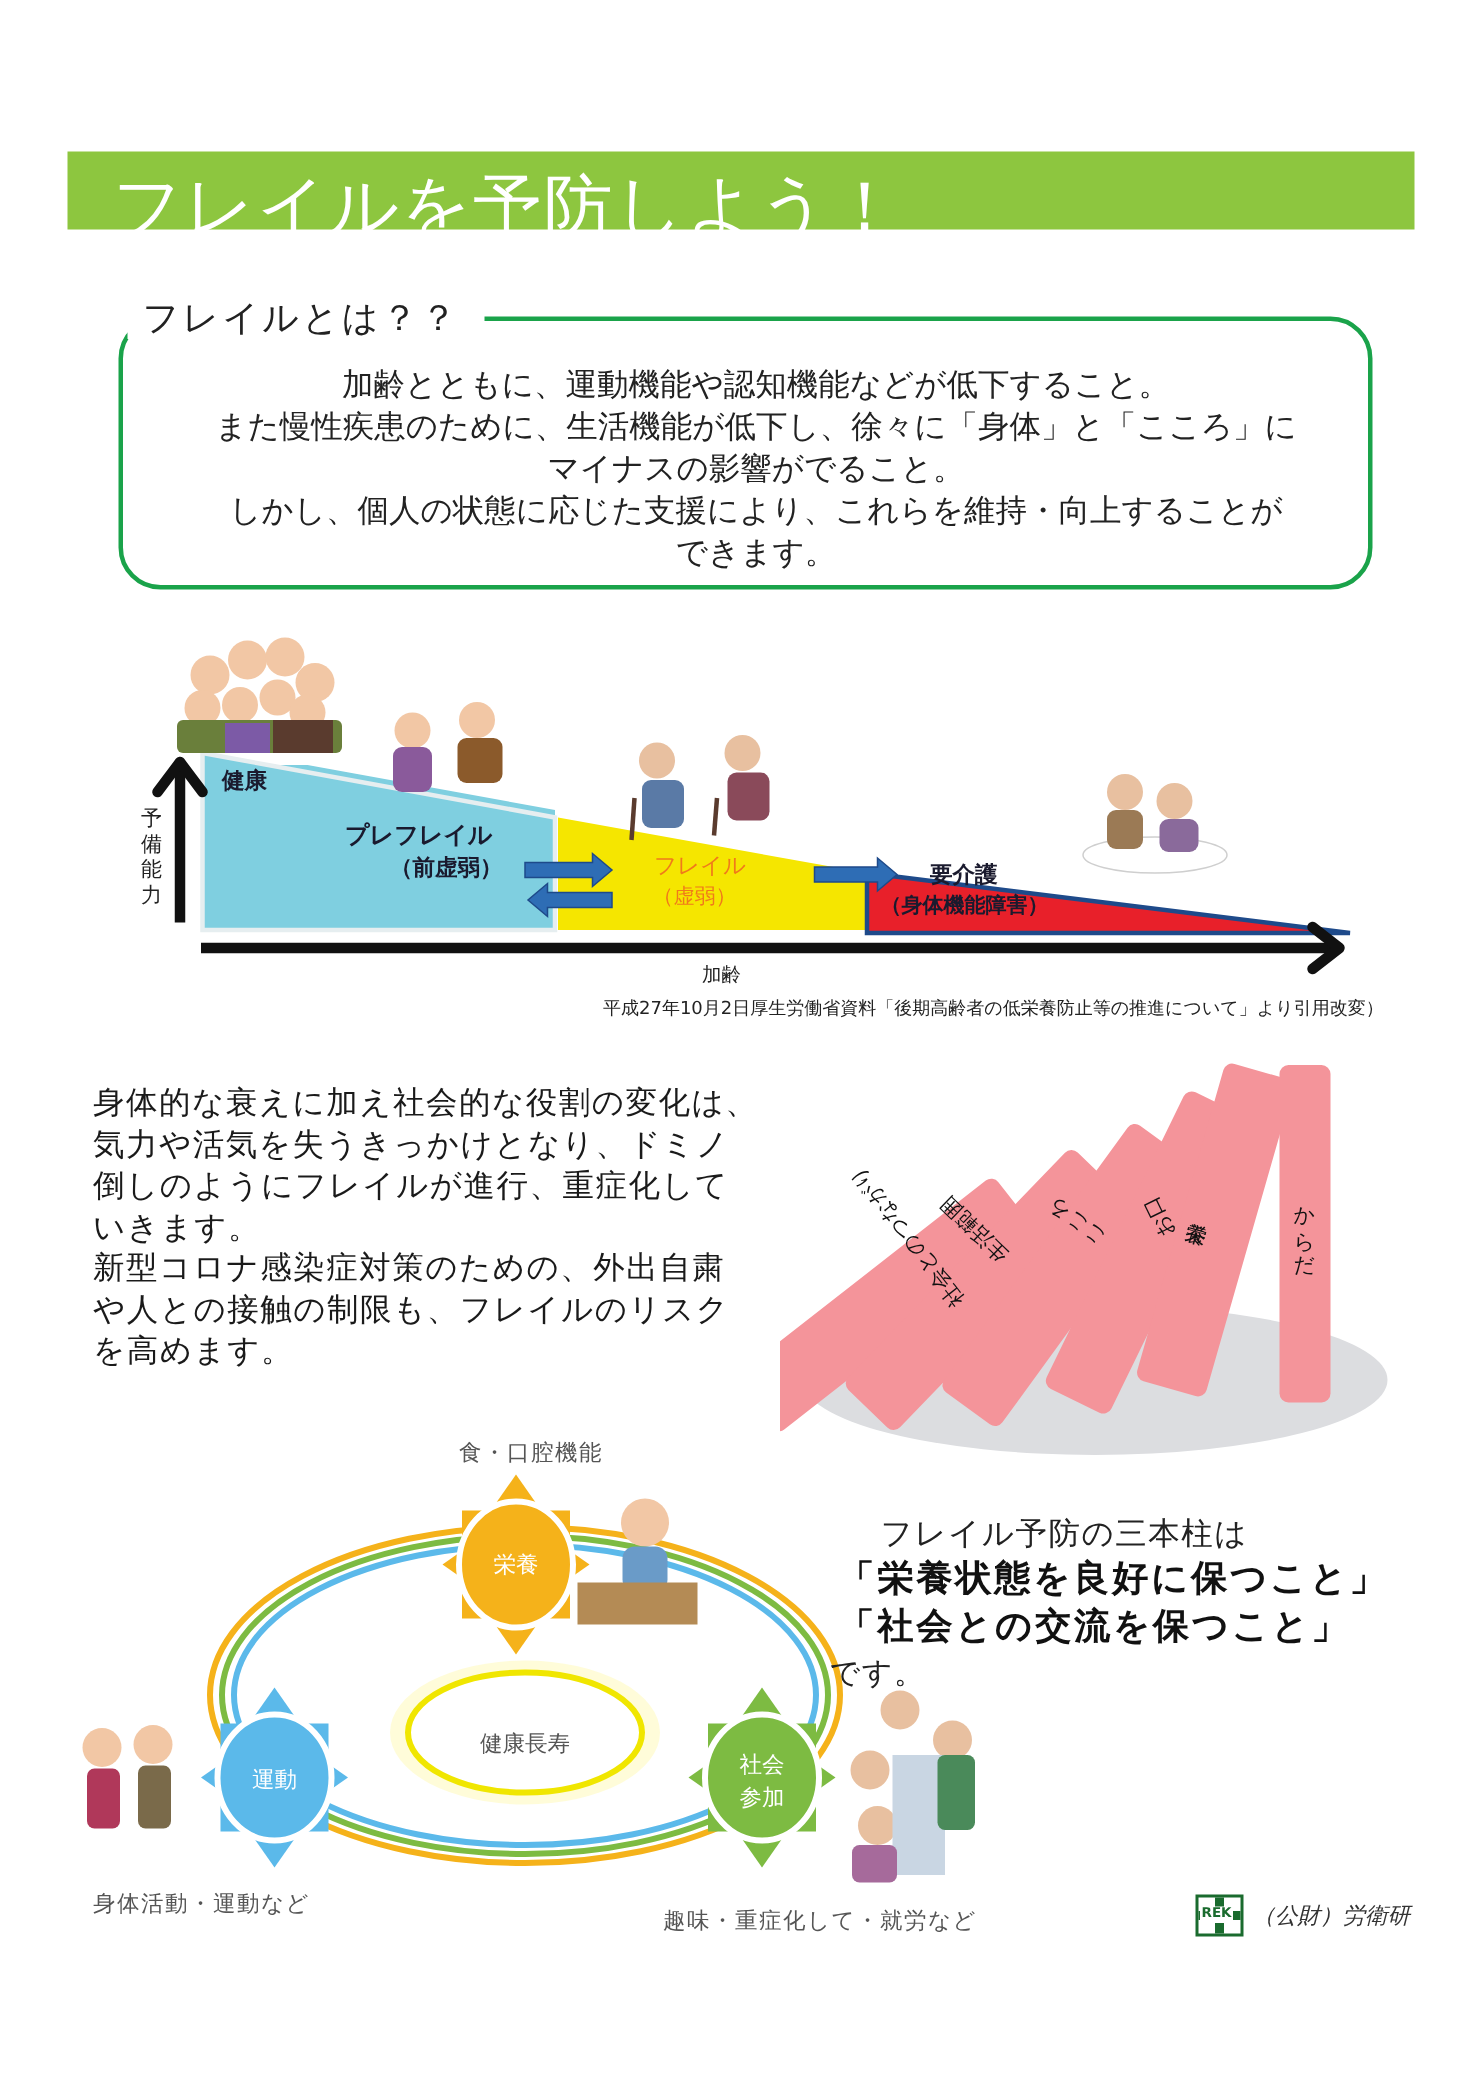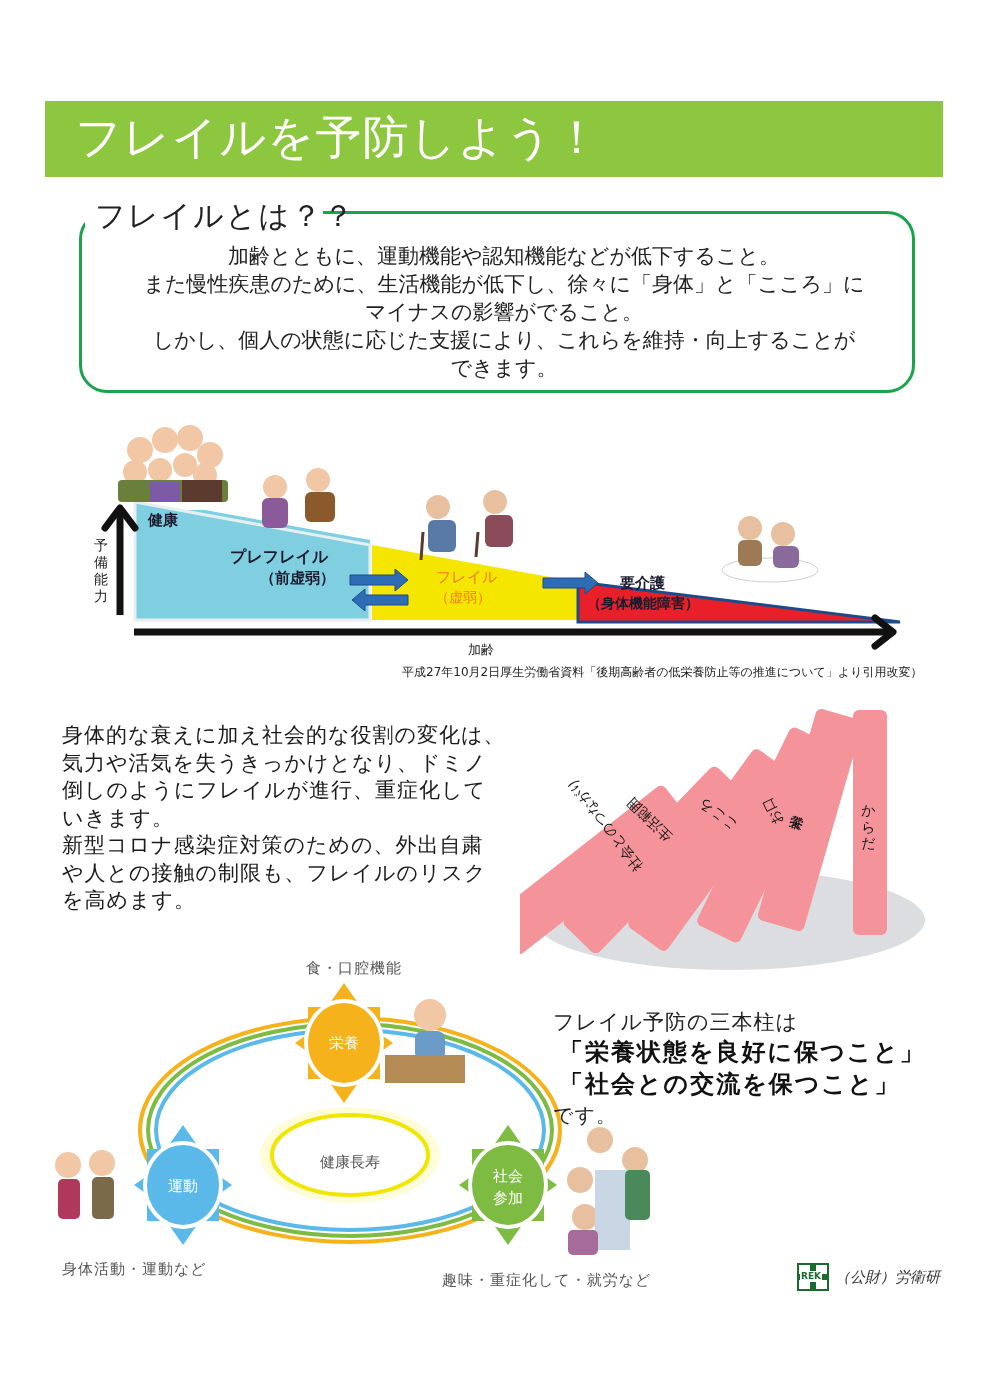--- a/index.html
+++ b/index.html
@@ -1,43 +1,43 @@
 <!DOCTYPE html>
 <html><head>
 <meta charset="utf-8">
 <style>
   html, body { margin: 0; padding: 0; background: #ffffff; }
   body { width: 989px; height: 1400px; position: relative; overflow: hidden;
          font-family: "DejaVu Sans", "Liberation Sans", sans-serif; color: #111; }
   .abs { position: absolute; }
 
   
-  .title-bar { left: 45px; top: 101px; width: 898px; height: 76px; background: #8dc63f; }
+  .title-bar { left: 45px; top: 101px; width: 898px; height: 52px; background: #8dc63f; }
   .title-text { left: 30px; top: 6px; font-size: 46px; color: #ffffff; letter-spacing: 1px;
                 font-weight: 300; white-space: nowrap; }
 
   
   .def-box { left: 79px; top: 211px; width: 836px; height: 182px; border: 3px solid #1aa34a;
              border-radius: 28px; border-top-color: #1aa34a; box-sizing: border-box; }
   .def-gap { left: 85px; top: 196px; width: 238px; height: 30px; background: #fff; }
-  .def-heading { left: 95px; top: 196px; font-size: 30px; color: #222; letter-spacing: 2px; white-space: nowrap; }
+  .def-heading { left: 95px; top: 196px; font-size: 24px; color: #222; letter-spacing: 2px; white-space: nowrap; }
   .def-body { left: 104px; top: 242px; width: 800px; font-size: 21px; line-height: 28px; color: #222; }
   .def-body p { margin: 0; text-align: center; }
 
   
   .chart { left: 90px; top: 410px; width: 850px; height: 270px; }
   .caption-src { left: 402px; top: 664px; font-size: 12px; color: #222; white-space: nowrap; }
 
   
   .domino-text { left: 62px; top: 722px; width: 470px; font-size: 21px; line-height: 27.5px; color: #1a1a1a; letter-spacing: 1px; }
   .domino-text p { margin: 0; }
 
   
   .pillars { left: 553px; top: 1008px; width: 400px; }
-  .pillars-intro { font-size: 21px; color: #222; letter-spacing: 1px; white-space: nowrap; }
+  .pillars-intro { font-size: 21px; color: #222; letter-spacing: 1px; white-space: nowrap; margin-left: 34px; }
   .pillars-item { font-size: 24px; font-weight: bold; color: #111; letter-spacing: 2px; line-height: 32px; white-space: nowrap; margin-left: 6px; }
   .pillars-end { font-size: 20px; color: #222; text-align: left; padding-right: 18px; margin-top: 2px; letter-spacing: 1px; }
 
   .diagram-label { font-size: 15px; color: #555; white-space: nowrap; letter-spacing: 1px; }
 
   
   .logo { left: 797px; top: 1263px; display: flex; align-items: center; gap: 6px; }
   .logo-mark { width: 32px; height: 28px; border: 2px solid #1a6b2e; position: relative; box-sizing: border-box; background:#fff; }
   .logo-text { font-family: "DejaVu Serif", serif; font-style: italic; font-size: 15px; color: #333; white-space: nowrap; }
 </style>

